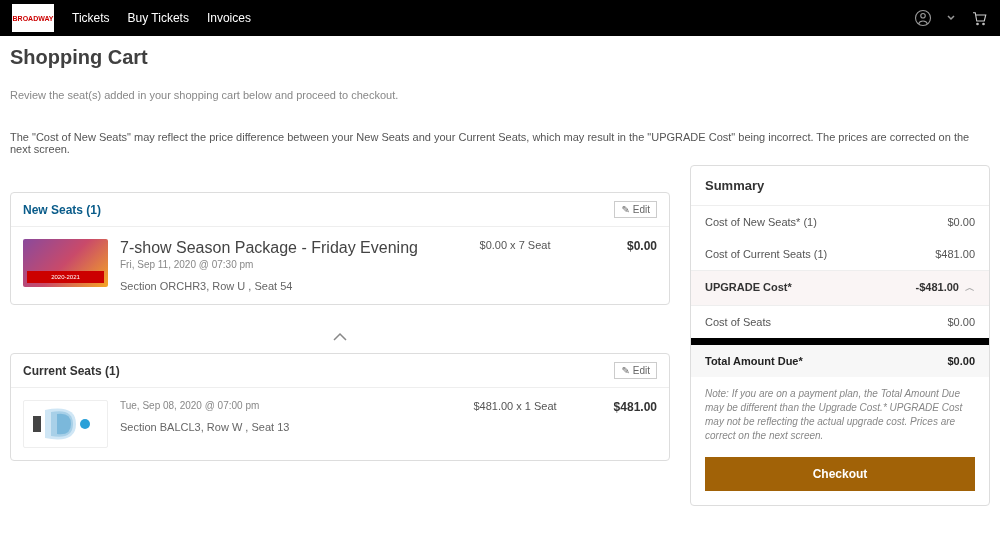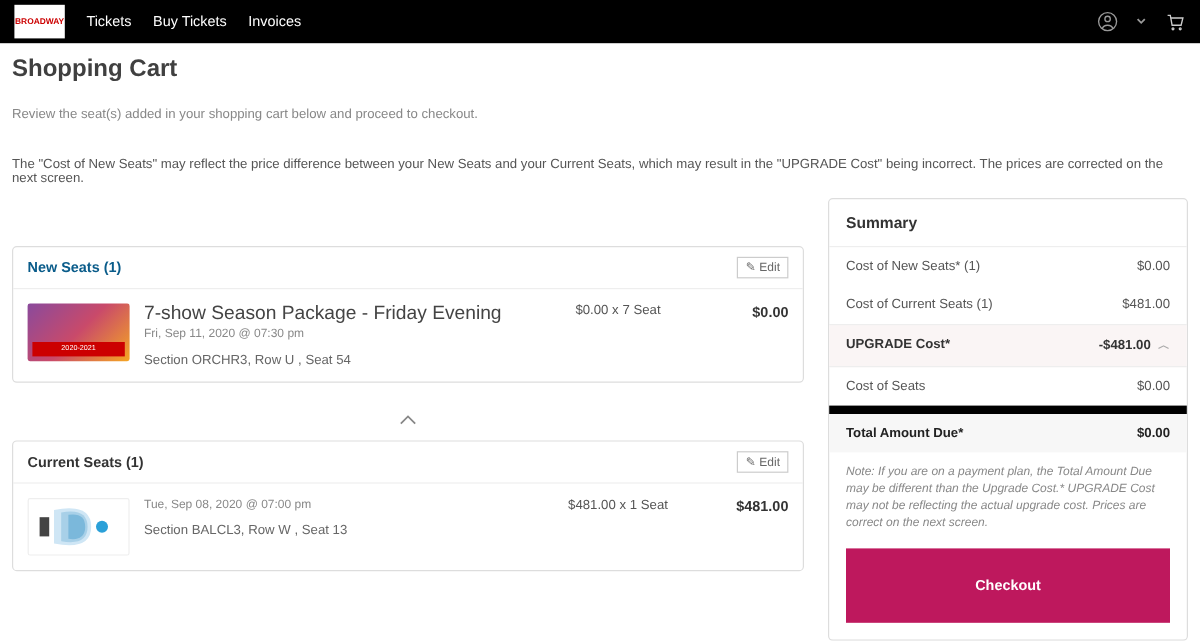--- a/index.html
+++ b/index.html
@@ -30,21 +30,21 @@
 .item-info .sect{color:#666}
 .item-price{font-size:11px;color:#555;width:120px;text-align:center}
 .item-total{font-size:12px;font-weight:600;width:70px;text-align:right}
 .arrow-sep{text-align:center;padding:6px 0;color:#aaa}
 .sum-head{font-size:13px;font-weight:600;padding:12px 14px;border-bottom:1px solid #eee}
 .sum-row{display:flex;justify-content:space-between;padding:10px 14px;font-size:11px;color:#555}
 .sum-row.bord{border-top:7px solid #000000}
 .sum-row.hl{background:#faf5f5;border-top:1px solid #eee;border-bottom:1px solid #eee;font-weight:600;color:#333}
 .sum-row.total{background:#f7f7f7;font-weight:700;color:#222}
 .sum-note{font-size:10px;font-style:italic;color:#888;padding:10px 14px;line-height:1.4}
-.checkout{display:block;width:calc(100% - 28px);margin:4px 14px 14px;background:#be185d;color:#fff;border:none;padding:24px;font-size:12px;font-weight:600;cursor:pointer}
+.checkout{display:block;width:calc(100% - 28px);margin:4px 14px 14px;background:#a16207;color:#fff;border:none;padding:10px;font-size:12px;font-weight:600;cursor:pointer}
 .chev{font-size:10px;color:#aaa;margin-left:6px}
 .thumb .stripe{position:absolute;bottom:4px;left:4px;right:4px;height:12px;background:#c00;display:flex;align-items:center;justify-content:center;color:#fff;font-size:6px}
 </style>
 </head>
 <body>
 
 <div class="topbar">
   <div class="logo">BROADWAY</div>
   <span class="nav-link">Tickets</span>
   <span class="nav-link">Buy Tickets</span>

